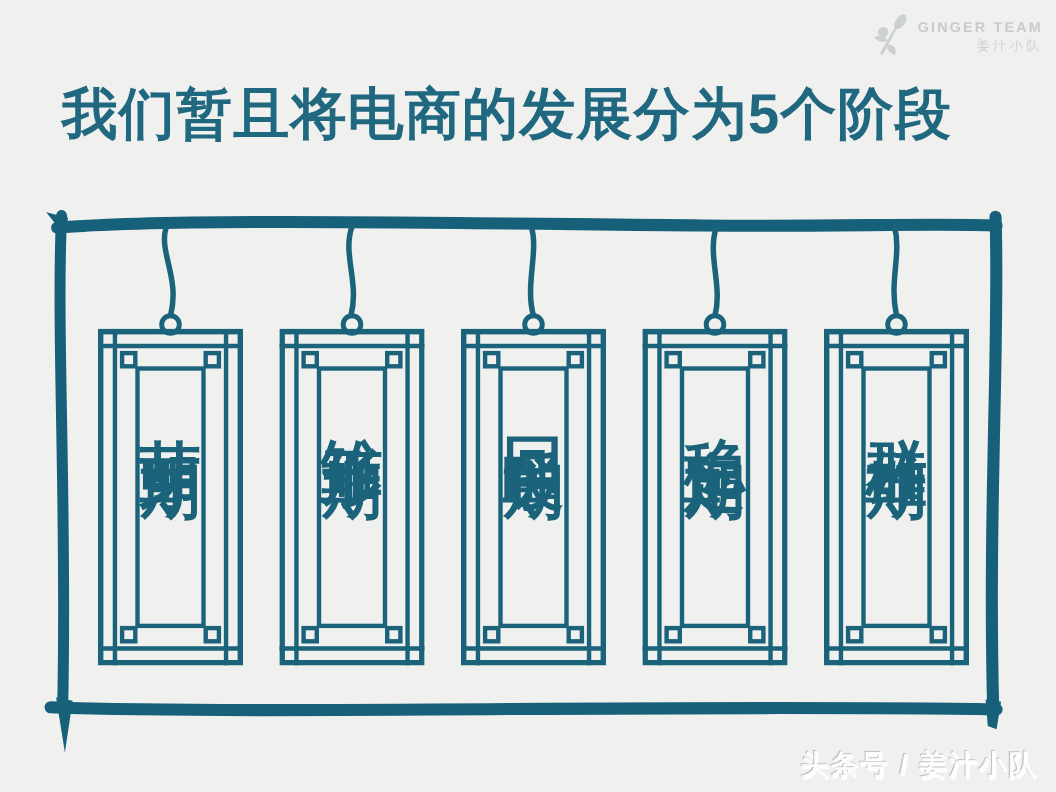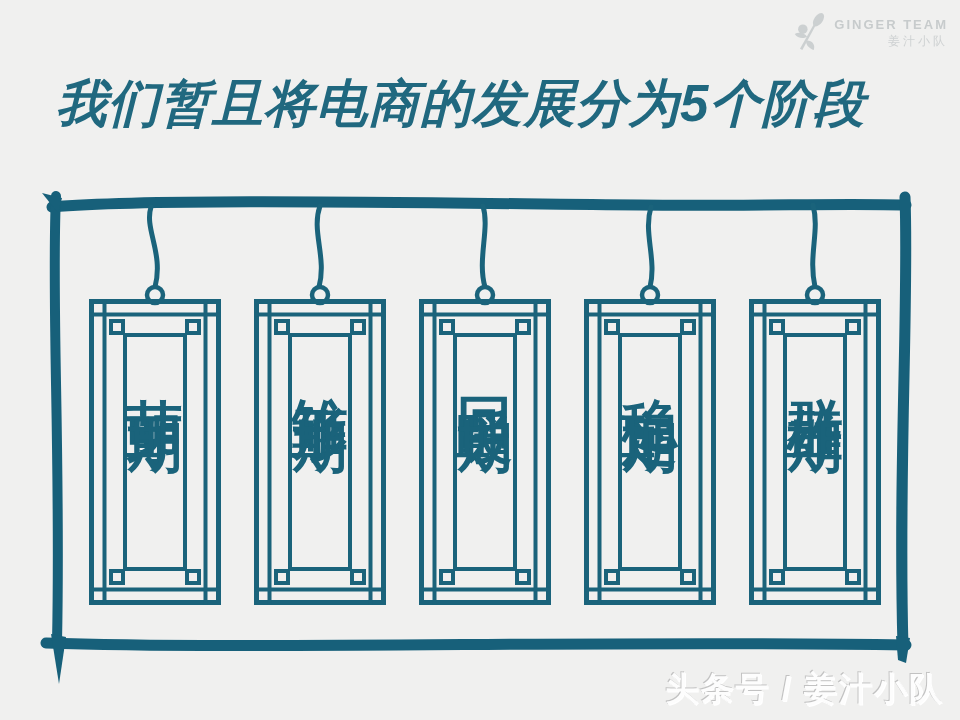--- a/index.html
+++ b/index.html
@@ -11,21 +11,21 @@
   
   .logo{position:absolute;top:12px;right:12px;display:flex;align-items:center;gap:6px;}
   .logo-icon{width:38px;height:42px;}
   .logo-texts{display:flex;flex-direction:column;align-items:flex-end;line-height:1.25;}
   .logo-name{font-size:13px;font-weight:700;letter-spacing:2px;color:#c7cbcc;}
   .logo-sub{font-size:12px;letter-spacing:3px;color:#ced1d2;text-align:center;}
   
   .title{
     position:absolute;left:56px;top:76px;width:860px;
     font-size:51px;font-weight:900;line-height:1.1;
-    color:#20687f;letter-spacing:1px;white-space:nowrap;font-style:italic;
+    color:#20687f;letter-spacing:1px;white-space:nowrap;
   }
   
   .hand-frame{position:absolute;left:0;top:0;width:960px;height:720px;pointer-events:none;}
   .hand-frame path{stroke:#17607a;fill:none;stroke-linecap:round;}
   .hand-frame polygon{fill:#17607a;}
   
   .plaque{position:absolute;top:203px;width:132px;height:402px;}
   .plaque-svg{position:absolute;left:0;top:0;width:132px;height:402px;}
   .plaque-svg .string{stroke:#1a637b;stroke-width:5;fill:none;stroke-linecap:round;}
   .plaque-svg .ring{stroke:#1a637b;stroke-width:4.5;fill:#f0f0ef;}
@@ -33,21 +33,21 @@
     position:absolute;left:50%;top:150px;transform:translateX(-50%);
     writing-mode:vertical-rl;text-orientation:upright;
     font-size:56px;font-weight:900;letter-spacing:10px;
     color:#1a637b;white-space:nowrap;
   }
   
   .frame-defs rect,.frame-defs path{stroke:#1a637b;fill:none;}
   
   .footer{
     position:absolute;right:16px;bottom:8px;
-    font-size:33px;font-weight:700;letter-spacing:2px;
+    font-size:25px;font-weight:700;letter-spacing:2px;
     color:#fdfdfd;
     text-shadow:-1px -1px 0 #c2c2c2, 1px 1px 0 #ffffff;
   }
 </style>
 </head>
 <body>
 
 <div class="slide">
 
   <svg width="0" height="0" style="position:absolute">

